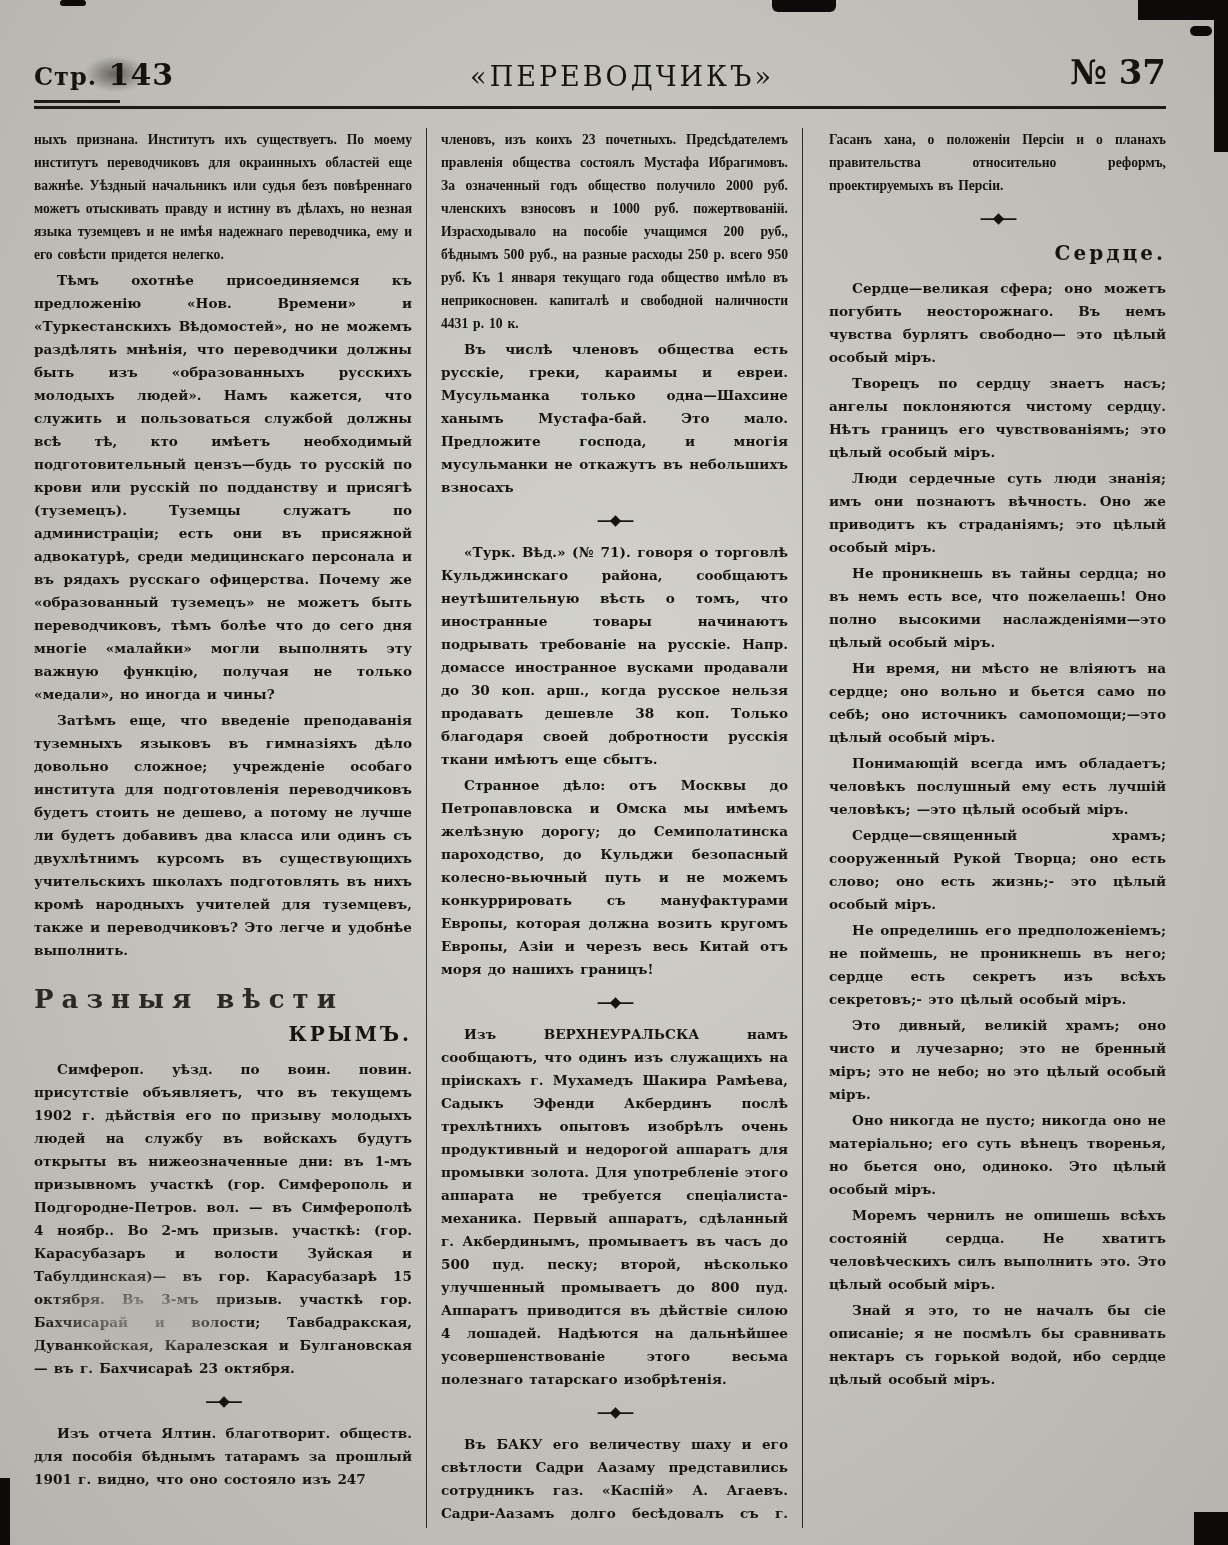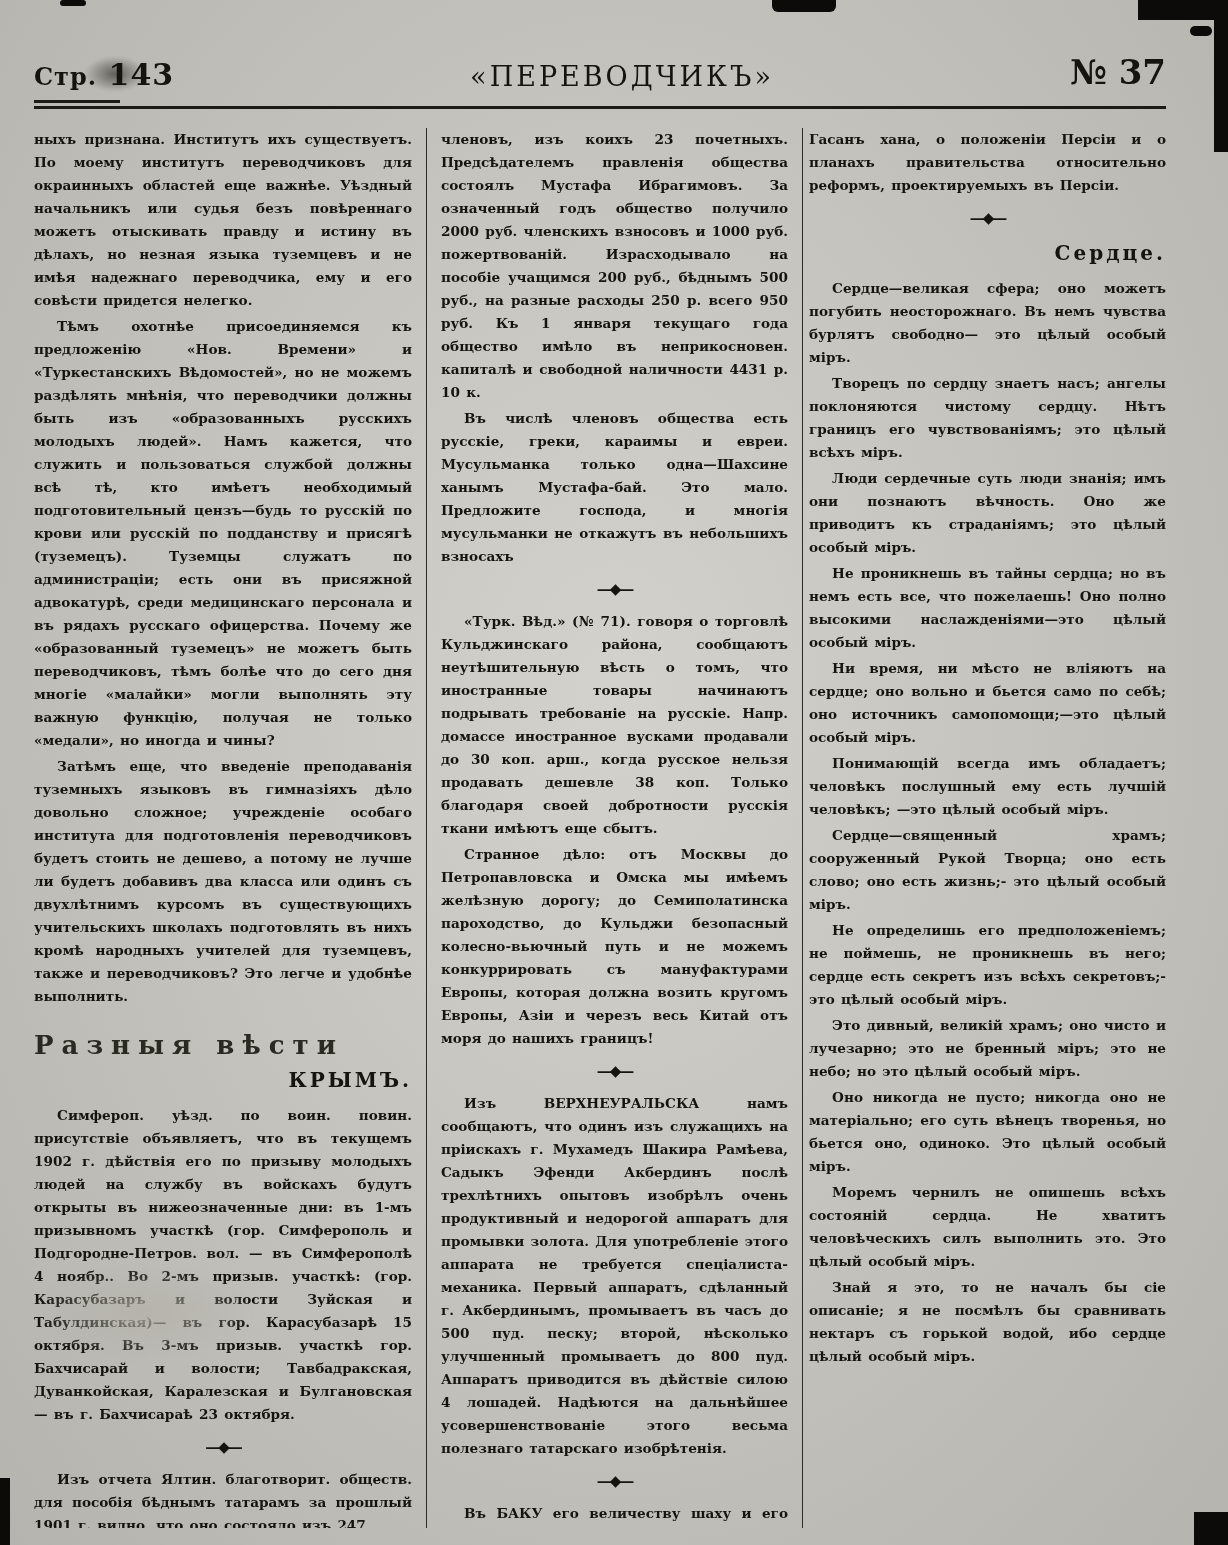--- a/index.html
+++ b/index.html
@@ -29,25 +29,25 @@
   .header-subrule { position:absolute; left:34px; top:100px; width:86px; height:3px; background:#1c1b16; }
 
   
   .columns {
     position:absolute; left:34px; top:128px; width:1132px; height:1400px;
     display:flex; overflow:hidden;
   }
   .column { box-sizing:border-box; overflow:hidden; }
   .col-1 { width:392px; padding-right:14px; }
   .col-2 { width:376px; padding:0 14px; border-left:1px solid #2b2a24; }
-  .col-3 { width:364px; padding-left:6px; border-left:1px solid #2b2a24; }
+  .col-3 { width:364px; padding-left:26px; border-left:1px solid #2b2a24; }
 
   .blk { font-size:13.6px; line-height:23px; font-weight:bold; }
   .p { text-align:justify; text-indent:1.7em; margin:0 0 3px 0; word-spacing:1.5px; }
-  .noindent { text-indent:0; }
+  .noindent { text-indent:0;font-family:Liberation Serif, serif; }
   .heading {
     text-align:left; font-size:26px; letter-spacing:8px;
     margin:20px 0 4px; line-height:34px; font-weight:bold; color:#2a2922;
   }
   .subheading {
     text-align:right; font-size:20px; letter-spacing:3px;
     margin:4px 0 10px; line-height:28px; font-weight:bold;
   }
   .separator {
     text-align:center; margin:13px 0; line-height:16px;
@@ -109,21 +109,21 @@
         <div class="blk separator">—◆—</div>
         <div class="blk p">Изъ ВЕРХНЕУРАЛЬСКА намъ сообщаютъ, что одинъ изъ служащихъ на пріискахъ г. Мухамедъ Шакира Рамѣева, Садыкъ Эфенди Акбердинъ послѣ трехлѣтнихъ опытовъ изобрѣлъ очень продуктивный и недорогой аппаратъ для промывки золота. Для употребленіе этого аппарата не требуется спеціалиста-механика. Первый аппаратъ, сдѣланный г. Акбердинымъ, промываетъ въ часъ до 500 пуд. песку; второй, нѣсколько улучшенный промываетъ до 800 пуд. Аппаратъ приводится въ дѣйствіе силою 4 лошадей. Надѣются на дальнѣйшее усовершенствованіе этого весьма полезнаго татарскаго изобрѣтенія.</div>
         <div class="blk separator">—◆—</div>
         <div class="blk p">Въ БАКУ его величеству шаху и его свѣтлости Садри Аазаму представились сотрудникъ газ. «Каспій» А. Агаевъ. Садри-Аазамъ долго бесѣдовалъ съ г. Агаевымъ, въ присутствіи петербургскаго посланника Мирзы</div>
       </div>
     <div class="column col-3">
         <div class="blk p noindent">Гасанъ хана, о положеніи Персіи и о планахъ правительства относительно реформъ, проектируемыхъ въ Персіи.</div>
         <div class="blk separator">—◆—</div>
         <div class="blk subheading">Сердце.</div>
         <div class="blk p">Сердце—великая сфера; оно можетъ погубить неосторожнаго. Въ немъ чувства бурлятъ свободно— это цѣлый особый міръ.</div>
-        <div class="blk p">Творецъ по сердцу знаетъ насъ; ангелы поклоняются чистому сердцу. Нѣтъ границъ его чувствованіямъ; это цѣлый всѣхъ міръ.</div>
+        <div class="blk p">Творецъ по сердцу знаетъ насъ; ангелы поклоняются чистому сердцу. Нѣтъ границъ его чувствованіямъ; это цѣлый особый міръ.</div>
         <div class="blk p">Люди сердечные суть люди знанія; имъ они познаютъ вѣчность. Оно же приводитъ къ страданіямъ; это цѣлый особый міръ.</div>
         <div class="blk p">Не проникнешь въ тайны сердца; но въ немъ есть все, что пожелаешь! Оно полно высокими наслажденіями—это цѣлый особый міръ.</div>
         <div class="blk p">Ни время, ни мѣсто не вліяютъ на сердце; оно вольно и бьется само по себѣ; оно источникъ самопомощи;—это цѣлый особый міръ.</div>
         <div class="blk p">Понимающій всегда имъ обладаетъ; человѣкъ послушный ему есть лучшій человѣкъ; —это цѣлый особый міръ.</div>
         <div class="blk p">Сердце—священный храмъ; сооруженный Рукой Творца; оно есть слово; оно есть жизнь;- это цѣлый особый міръ.</div>
         <div class="blk p">Не определишь его предположеніемъ; не поймешь, не проникнешь въ него; сердце есть секретъ изъ всѣхъ секретовъ;- это цѣлый особый міръ.</div>
         <div class="blk p">Это дивный, великій храмъ; оно чисто и лучезарно; это не бренный міръ; это не небо; но это цѣлый особый міръ.</div>
         <div class="blk p">Оно никогда не пусто; никогда оно не матеріально; его суть вѣнецъ творенья, но бьется оно, одиноко. Это цѣлый особый міръ.</div>
         <div class="blk p">Моремъ чернилъ не опишешь всѣхъ состояній сердца. Не хватитъ человѣческихъ силъ выполнить это. Это цѣлый особый міръ.</div>
         <div class="blk p">Знай я это, то не началъ бы сіе описаніе; я не посмѣлъ бы сравнивать нектаръ съ горькой водой, ибо сердце цѣлый особый міръ.</div>

